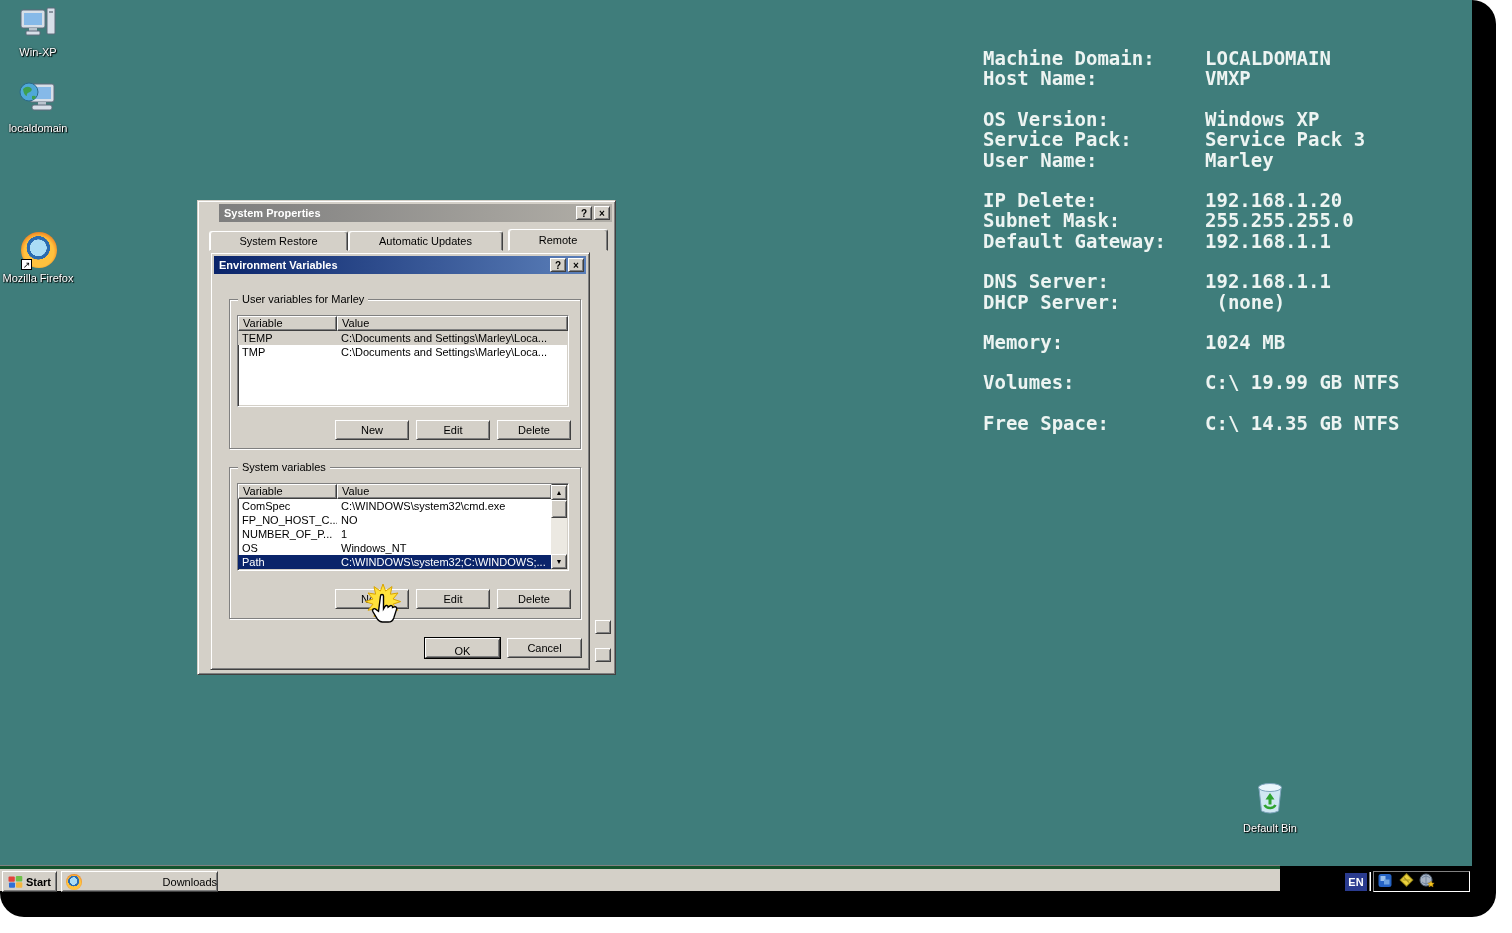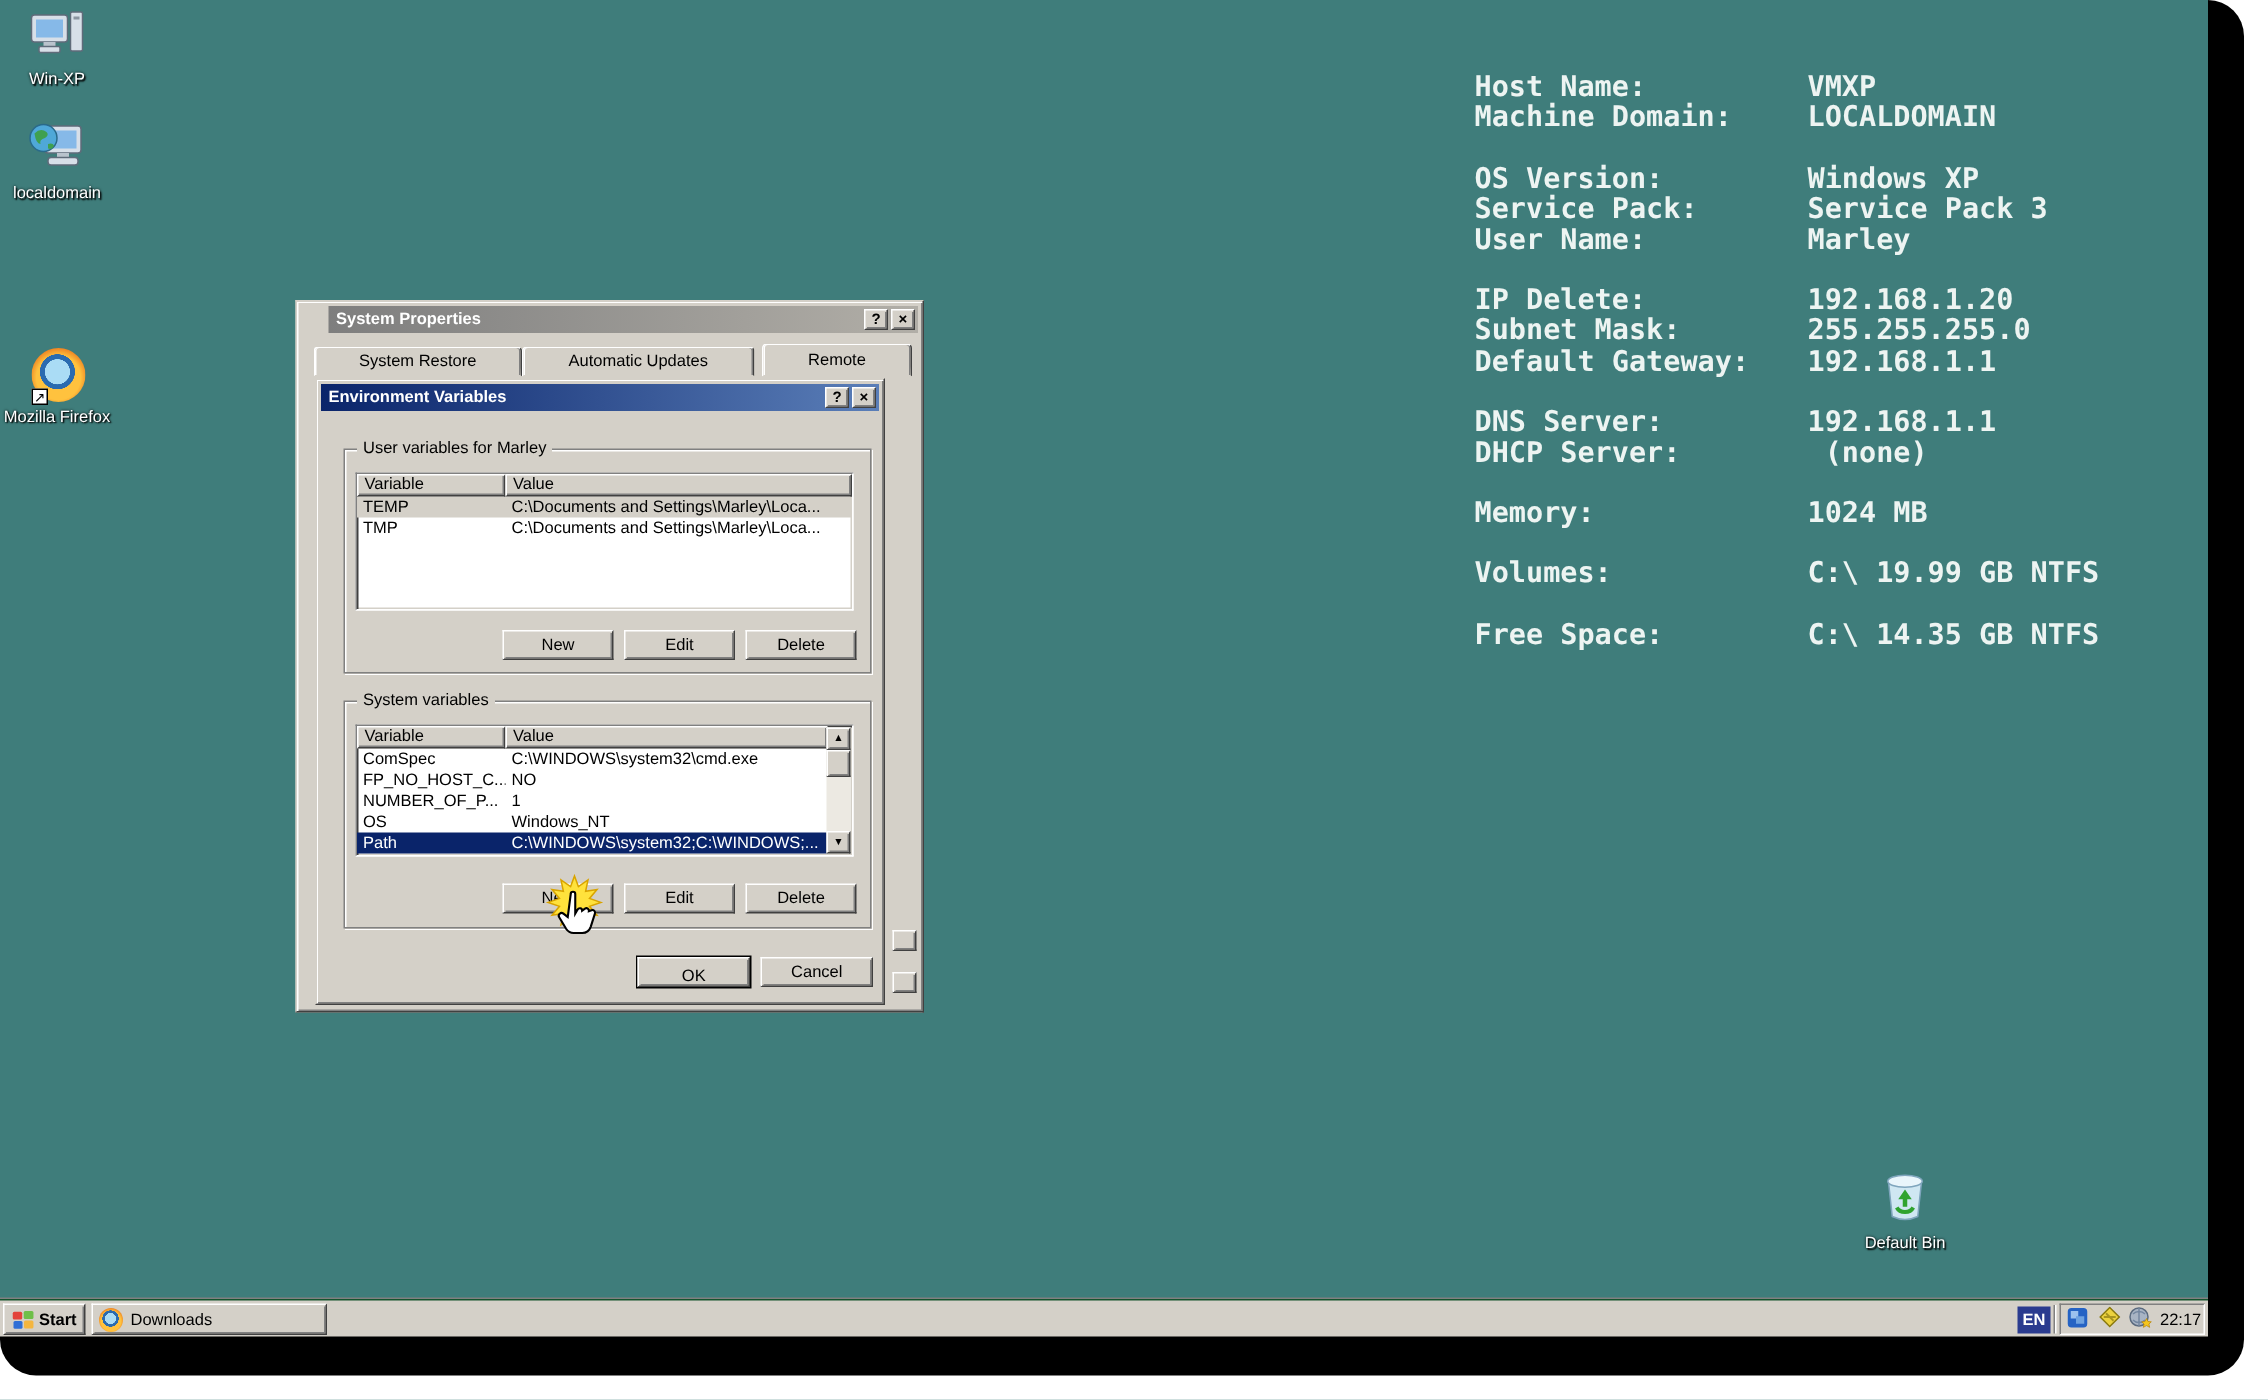--- a/index.html
+++ b/index.html
@@ -71,22 +71,22 @@
 
   
   #bginfo { position:absolute; left:983px; top:48px; color:#edf4f2;
             font-family:"DejaVu Sans Mono", monospace; font-weight:bold;
             font-size:19px; line-height:20.4px; }
   .bgline { white-space:pre; }
   .bgline.gap { margin-top:20px; }
   .bglabel { display:inline-block; width:222px; }
 
   
-  #taskbar { position:absolute; left:0; top:866px; width:1472px; height:25px;
-             background:#d4d0c8; border-top:1px solid #14532d;
+  #taskbar { position:absolute; left:0; top:866px; width:1280px; height:25px;
+             background:#d4d0c8; border-top:3px solid #14532d;
              box-shadow: 0 -1px 0 #808080; }
   .task-btn { position:absolute; top:2px; height:21px; font-size:11px; }
   .tray { position:absolute; top:2px; height:21px; display:flex; align-items:center;
           border:1px solid; border-color:#808080 #ffffff #ffffff #808080; padding:0 6px 0 4px; }
   .en-badge { position:absolute; top:4px; width:22px; height:18px; background:#2a3b8f; color:#fff;
               font-weight:bold; display:flex; align-items:center; justify-content:center; }
   .tray-sep { position:absolute; top:3px; width:2px; height:19px;
               border-left:1px solid #808080; border-right:1px solid #fff; }
   .tray-ic { margin-right:5px; position:relative; }
 
@@ -142,22 +142,22 @@
           <path d="M9 12 L31 12 L28.5 35 Q20 39 11.5 35 Z" fill="#cfe7f2" stroke="#7fa5bd"></path>
           <ellipse cx="20" cy="11.5" rx="11.5" ry="4" fill="#e9f5fb" stroke="#7fa5bd"></ellipse>
           <path d="M20 17 l4.5 6.5 h-3 v5 h-3 v-5 h-3 Z" fill="#2fa32f"></path>
           <path d="M14.5 29 a6 5 0 0 0 11 0" stroke="#2fa32f" stroke-width="2.6" fill="none"></path>
         </svg>
       </div>
       <div class="lbl">Default Bin</div>
     </div>
 
     <div id="bginfo">
+      <div class="bgline"><span class="bglabel">Machine Domain:</span><span>LOCALDOMAIN</span></div>
       <div class="bgline"><span class="bglabel">Host Name:</span><span>VMXP</span></div>
-      <div class="bgline"><span class="bglabel">Machine Domain:</span><span>LOCALDOMAIN</span></div>
       <div class="bgline gap"><span class="bglabel">OS Version:</span><span>Windows XP</span></div>
       <div class="bgline"><span class="bglabel">Service Pack:</span><span>Service Pack 3</span></div>
       <div class="bgline"><span class="bglabel">User Name:</span><span>Marley</span></div>
       <div class="bgline gap"><span class="bglabel">IP Delete:</span><span>192.168.1.20</span></div>
       <div class="bgline"><span class="bglabel">Subnet Mask:</span><span>255.255.255.0</span></div>
       <div class="bgline"><span class="bglabel">Default Gateway:</span><span>192.168.1.1</span></div>
       <div class="bgline gap"><span class="bglabel">DNS Server:</span><span>192.168.1.1</span></div>
       <div class="bgline"><span class="bglabel">DHCP Server:</span><span> (none)</span></div>
       <div class="bgline gap"><span class="bglabel">Memory:</span><span>1024 MB</span></div>
       <div class="bgline gap"><span class="bglabel">Volumes:</span><span>C:\ 19.99 GB NTFS</span></div>
@@ -302,21 +302,21 @@
   <div id="taskbar">
     <div class="btn task-btn" style="left:2px; width:55px; font-weight:bold;">
       <svg width="15" height="14" viewBox="0 0 15 14" style="margin-right:3px;">
         <rect x="0.5" y="1.5" width="6.3" height="5.2" rx="1" fill="#e3433b"></rect>
         <rect x="7.8" y="1" width="6.5" height="5.4" rx="1" fill="#6ebf49"></rect>
         <rect x="1" y="7.6" width="6" height="5.2" rx="1" fill="#2f6fd6"></rect>
         <rect x="8" y="7.3" width="6.3" height="5.4" rx="1" fill="#f4b63f"></rect>
       </svg>
       <span>Start</span>
     </div>
-    <div class="btn task-btn" style="left:61px; width:157px; justify-content:flex-start; padding-left:4px;">
+    <div class="btn task-btn" style="left:61px; width:157px; justify-content:space-between; padding-left:4px;">
       <div class="ff-ball-sm" style="margin-right:5px;"></div>
       <span>Downloads</span>
     </div>
 
     <div class="en-badge" style="left:1345px;">
       <span>EN</span>
     </div>
     <div class="tray-sep" style="left:1369px;"></div>
     <div class="tray" style="left:1373px; width:97px;">
       <span class="tray-ic">

